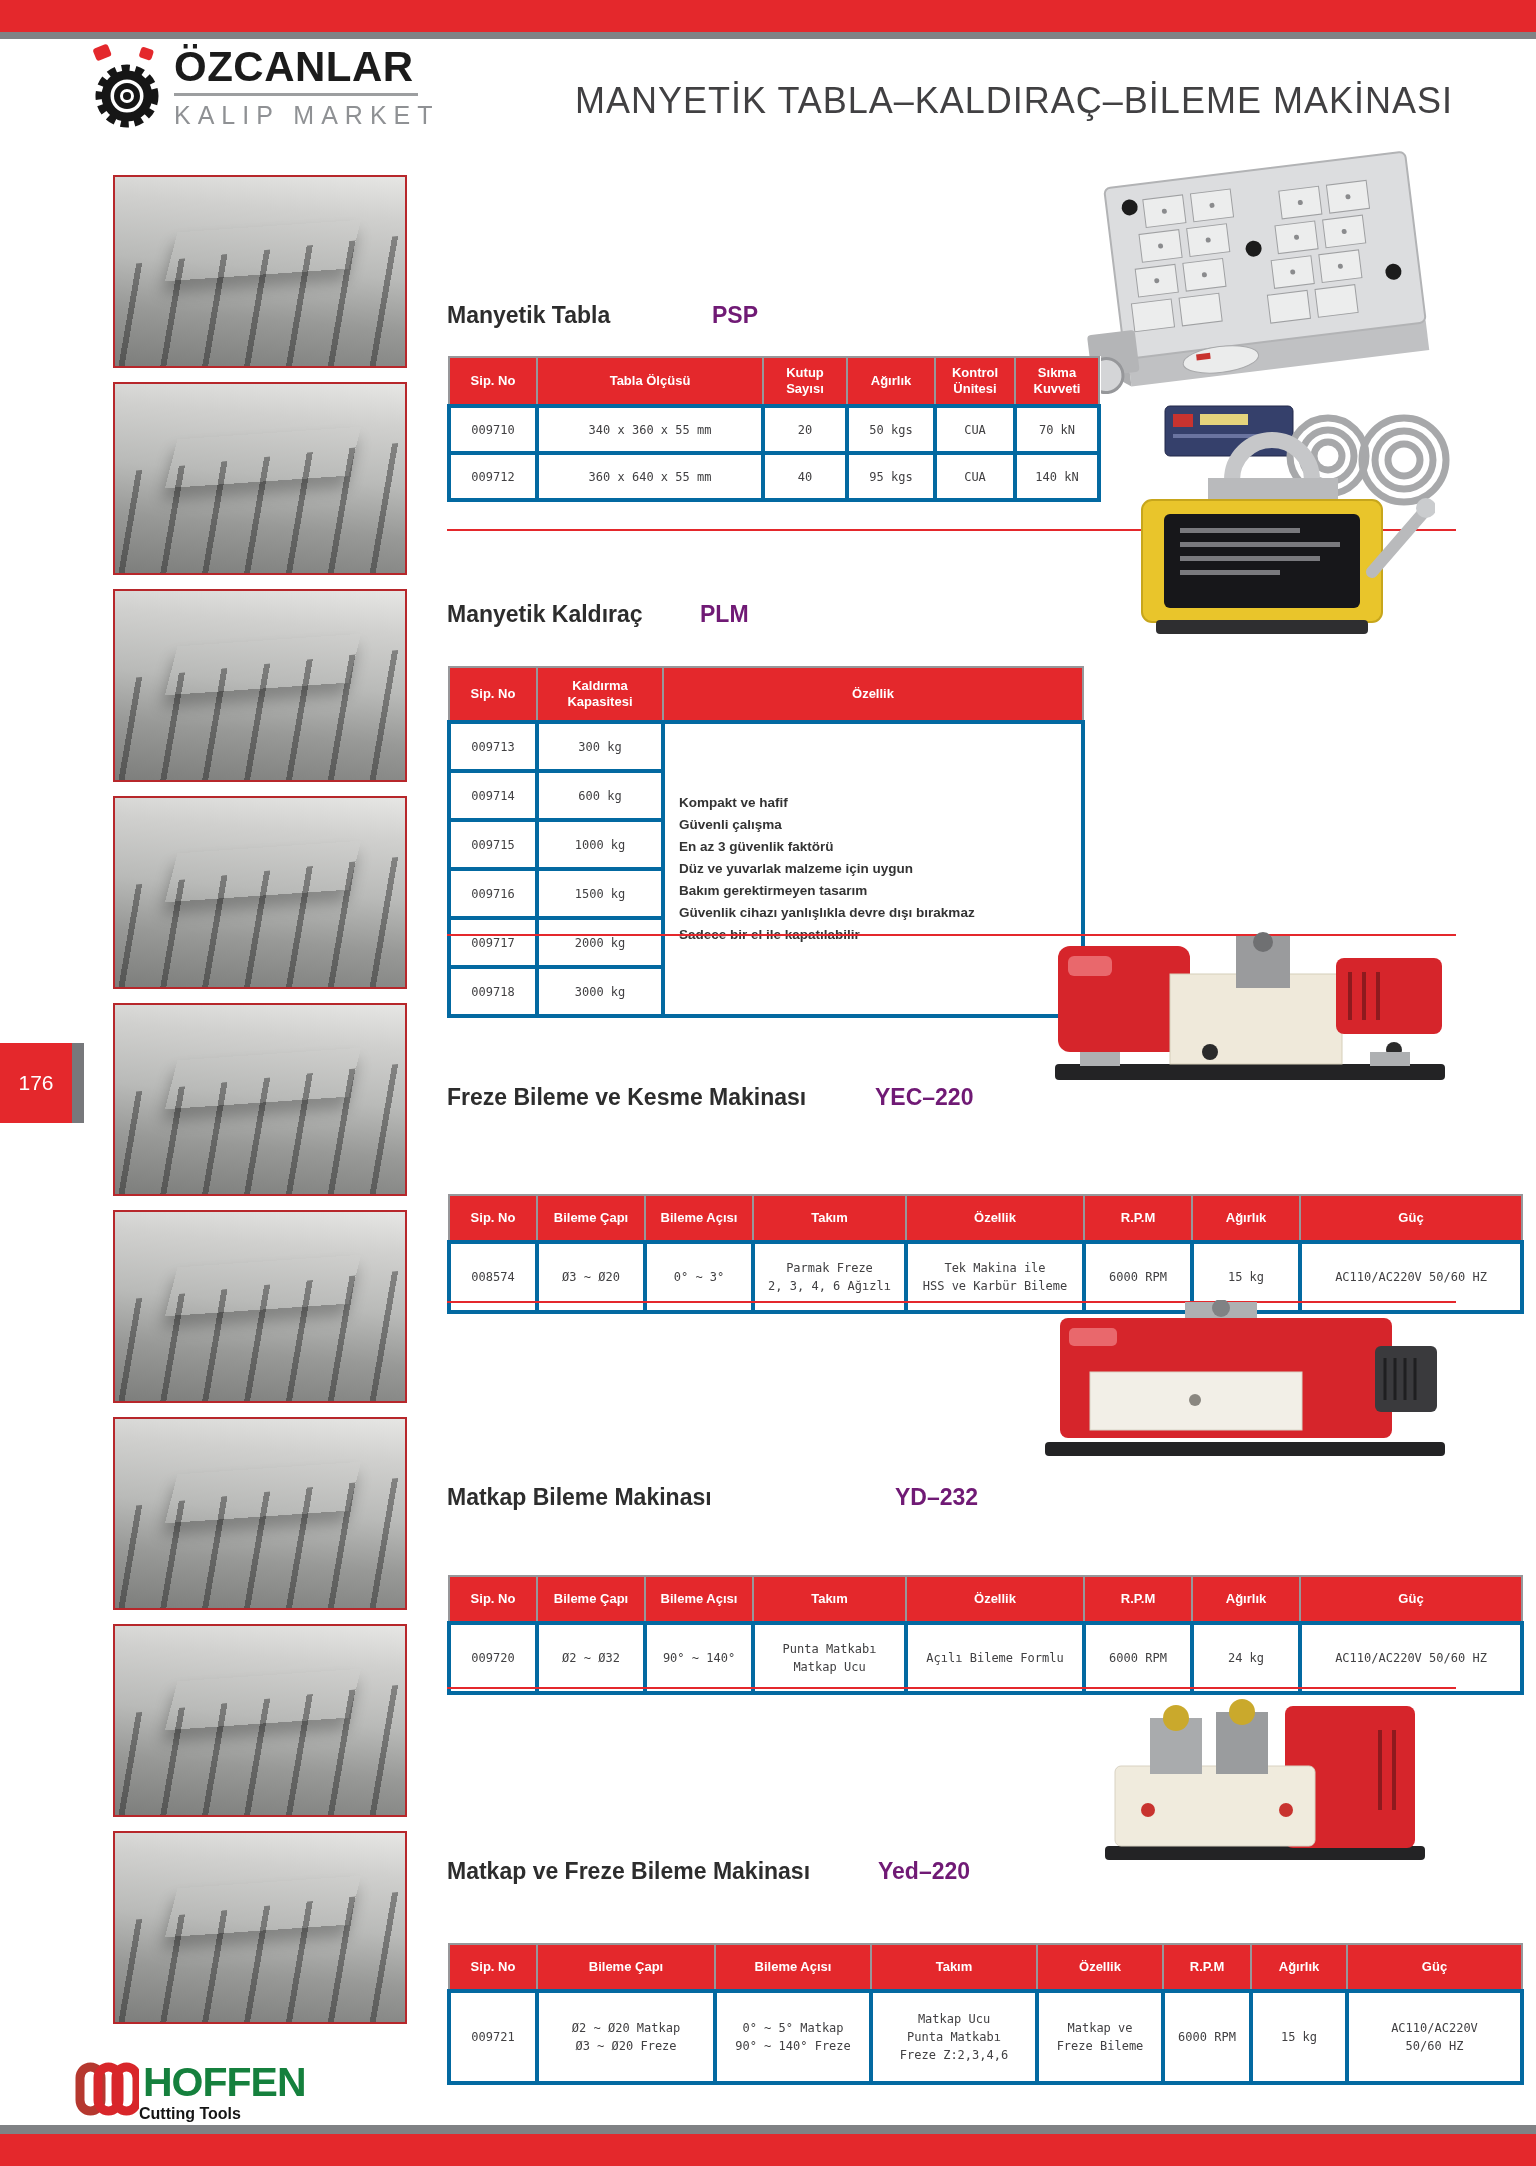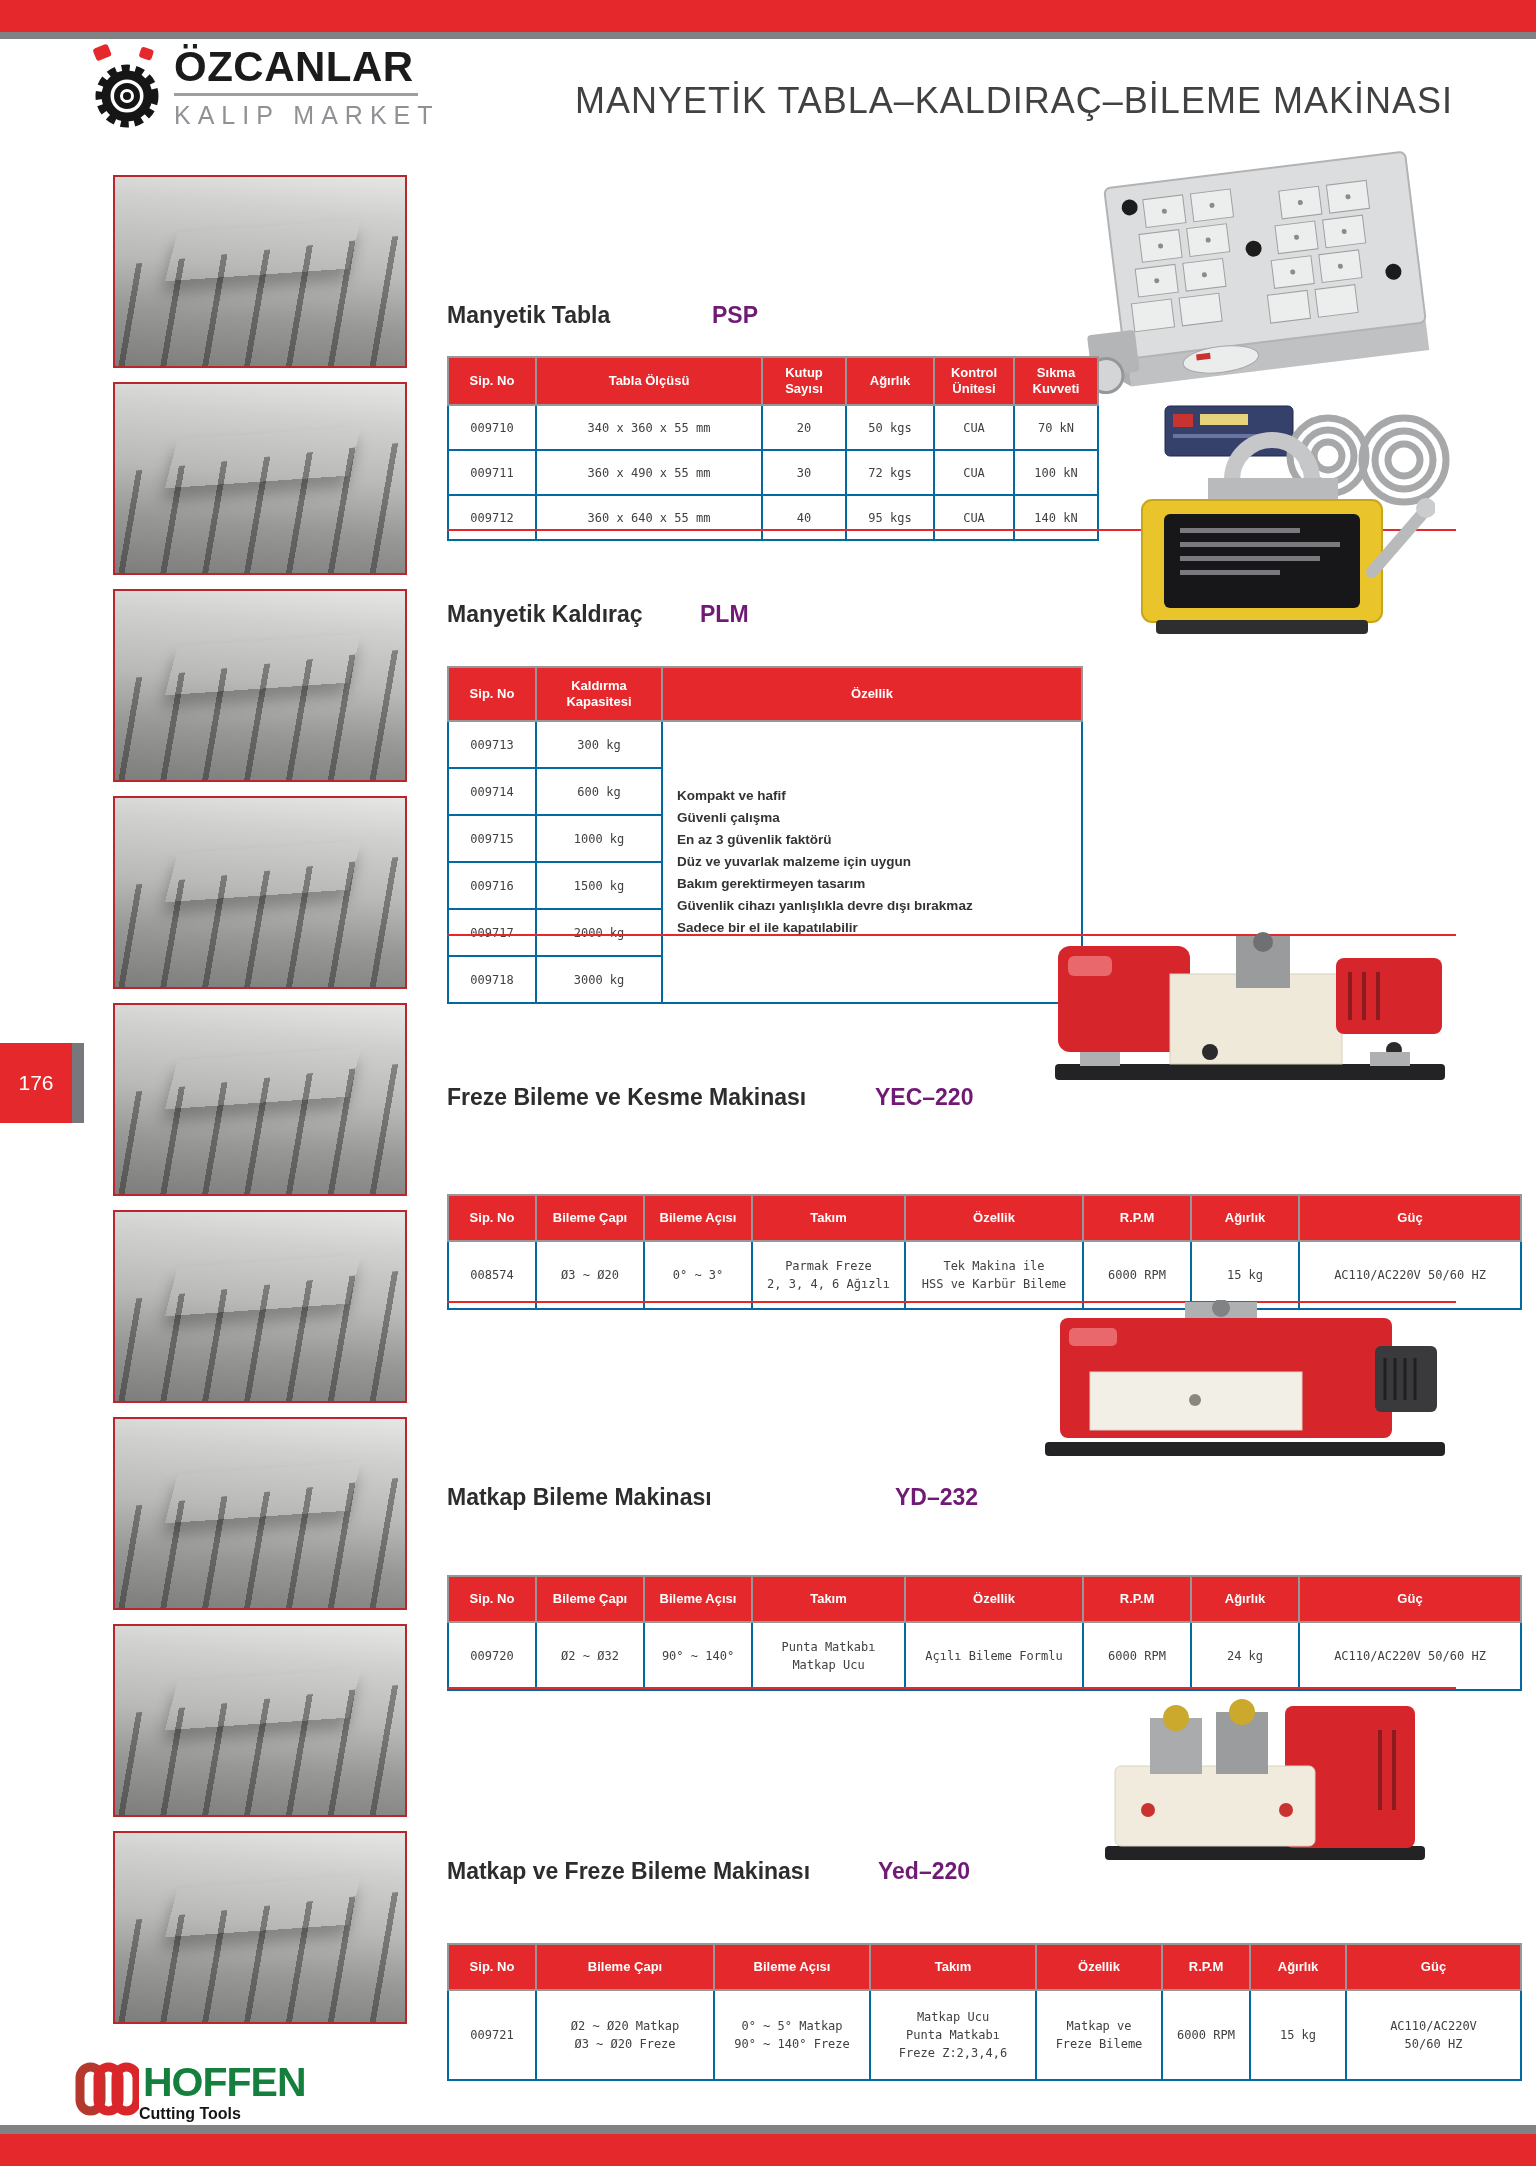--- a/index.html
+++ b/index.html
@@ -42,21 +42,21 @@
   .sec-model{position:absolute;font-size:23px;font-weight:700;color:#701a75;}
 
   
   .sep{position:absolute;left:447px;width:1009px;height:2px;background:#e4282c;}
 
   
   table{position:absolute;border-collapse:collapse;table-layout:fixed;background:#fff;}
   th{background:#e4282c;color:#fff;font-size:13px;font-weight:700;text-align:center;
      padding:2px 3px;border:2px solid #97979a;line-height:1.25;}
   td{font-family:"DejaVu Sans Mono",monospace;font-size:12px;color:#414042;text-align:center;
-     padding:8px 3px;border:2px solid #0369a1;white-space:pre-line;line-height:1.5;}
+     padding:8px 3px;border:4px solid #0369a1;white-space:pre-line;line-height:1.5;}
   table{border:2px solid #8a8a8c;}
   .t1{left:447px;top:356px;width:602px;}
   .t1 th{height:42px;} .t1 td{height:27px;}
   .t1 th:nth-child(1){width:80px}.t1 th:nth-child(2){width:218px}.t1 th:nth-child(3){width:76px}
   .t1 th:nth-child(4){width:80px}.t1 th:nth-child(5){width:72px}.t1 th:nth-child(6){width:76px}
   .t2{left:447px;top:666px;width:610px;}
   .t2 th{height:48px;} .t2 td{height:29px;}
   .t2 th:nth-child(1){width:80px}.t2 th:nth-child(2){width:118px}.t2 th:nth-child(3){width:412px}
   .t2 td.merged{font-family:"Liberation Sans",sans-serif;font-weight:700;font-size:13.5px;
      text-align:left;padding-left:14px;line-height:1.62;color:#333;}
@@ -189,28 +189,20 @@
       <tbody>
         <tr>
           <td>009710</td>
           <td>340 x 360 x 55 mm</td>
           <td>20</td>
           <td>50 kgs</td>
           <td>CUA</td>
           <td>70 kN</td>
         </tr>
         <tr>
-          <td>009711</td>
-          <td>360 x 490 x 55 mm</td>
-          <td>30</td>
-          <td>72 kgs</td>
-          <td>CUA</td>
-          <td>100 kN</td>
-        </tr>
-        <tr>
           <td>009712</td>
           <td>360 x 640 x 55 mm</td>
           <td>40</td>
           <td>95 kgs</td>
           <td>CUA</td>
           <td>140 kN</td>
         </tr>
       </tbody>
     </table>
   <div class="sep" style="top:529px"></div>

